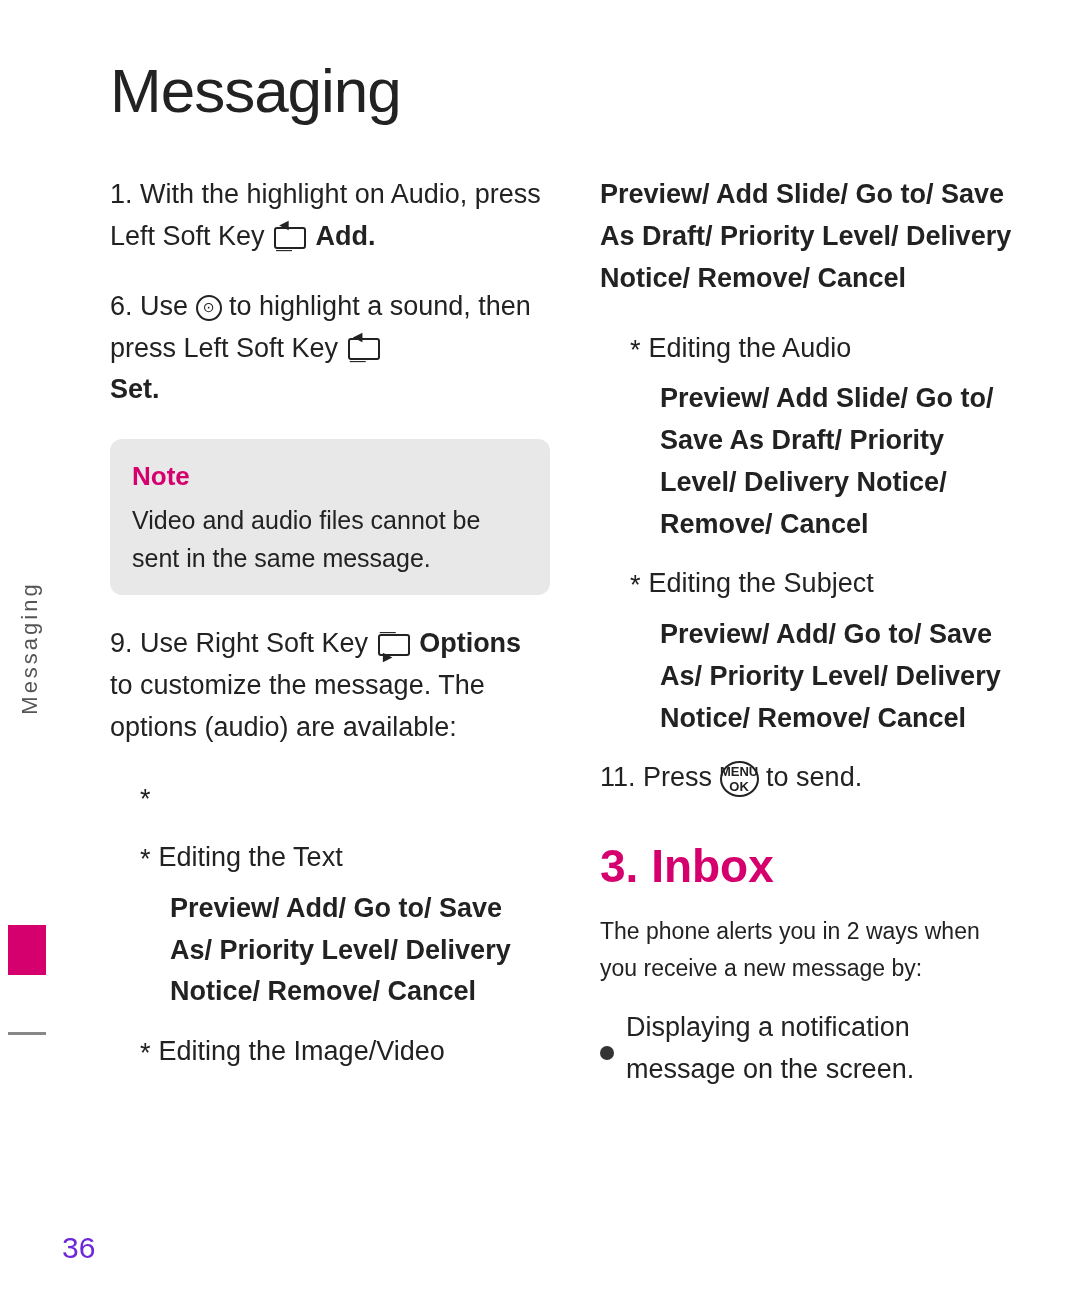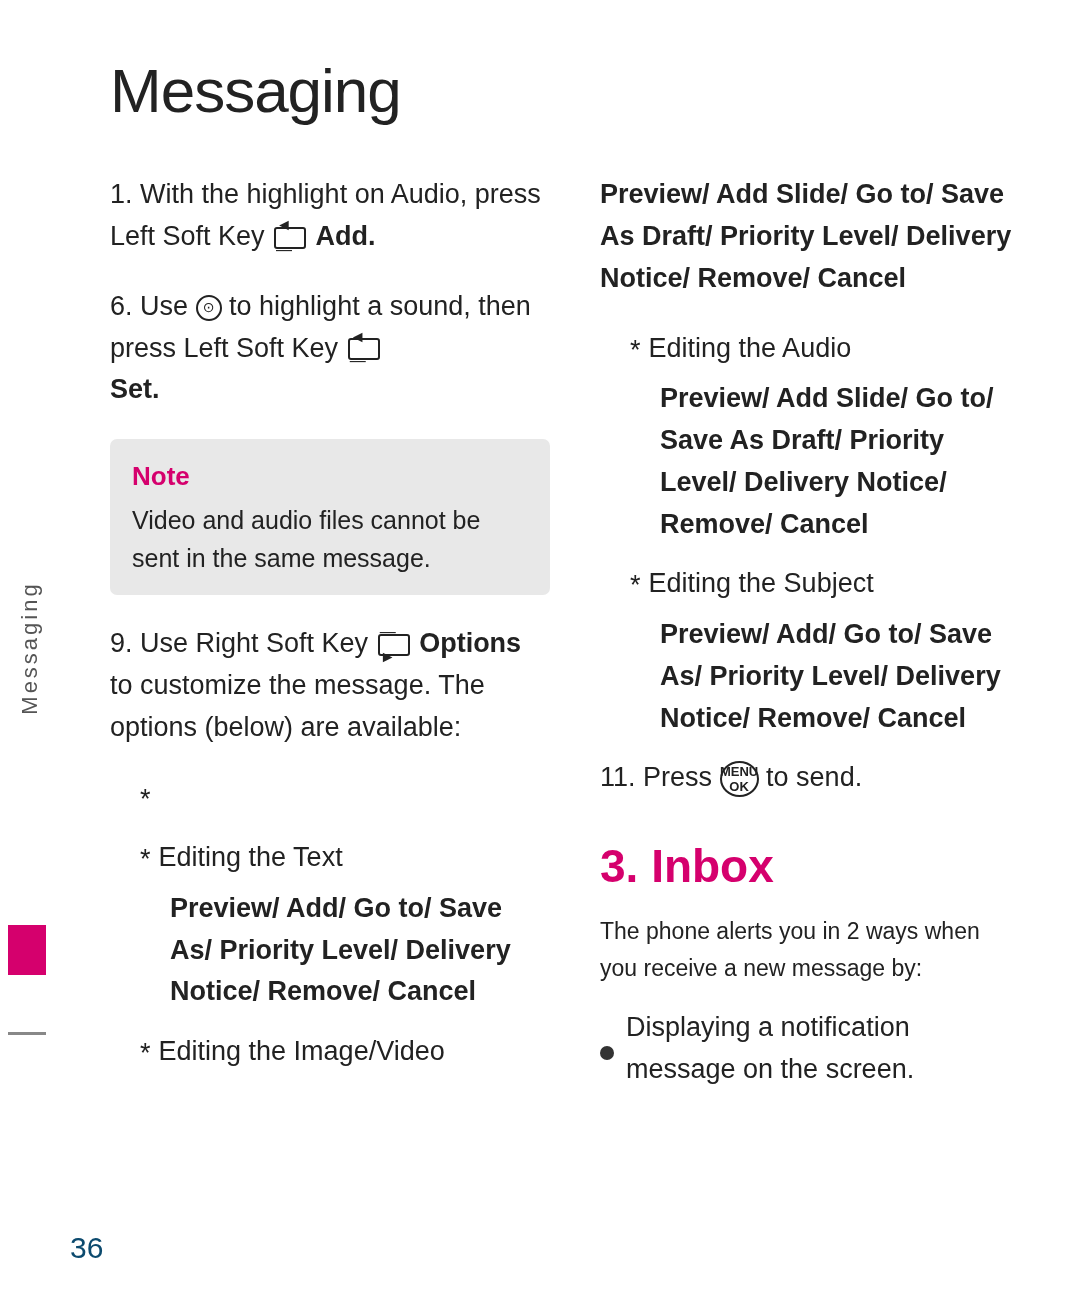--- a/index.html
+++ b/index.html
@@ -102,21 +102,21 @@
       font-size: 27px;
     }
 
     .bold-key {
       font-weight: bold;
     }
 
     
     .note-box {
       background: #e8e8e8;
-      border-radius: 7px;
+      border-radius: 12px;
       padding: 18px 22px;
       margin: 18px 0 28px 0;
       font-size: 25px;
       line-height: 1.5;
     }
 
     .note-label {
       color: #d5006d;
       font-weight: bold;
       font-size: 26px;
@@ -239,23 +239,23 @@
       background: #333;
       border-radius: 50%;
       flex-shrink: 0;
       margin-top: 8px;
     }
 
     
     .page-number {
       position: absolute;
       bottom: 30px;
-      left: 70px;
+      left: 62px;
       font-size: 30px;
-      color: #0c4a6e;
+      color: #6d28d9;
     }
 
   </style>
 </head>
 <body>
 
 <div class="page-container">
 
   <div class="sidebar">
     <span class="sidebar-text">Messaging</span>
@@ -280,21 +280,21 @@
           <span class="bold-key">Set.</span>
         </div>
 
         <div class="note-box">
           <div class="note-label">Note</div>
           <div>Video and audio files cannot be sent in the same message.</div>
         </div>
 
         <div class="numbered-item">
           <span>9. Use Right Soft Key </span><span class="icon-right-key">—►</span>
-          <span class="bold-key"> Options</span><span> to customize the message. The options (below) are available:</span>
+          <span class="bold-key"> Options</span><span> to customize the message. The options (audio) are available:</span>
         </div>
 
         <div class="sub-item">
           <div class="sub-item-label">
             <span class="star">*</span>
           </div>
         </div>
 
         <div class="sub-item">
           <div class="sub-item-label">

